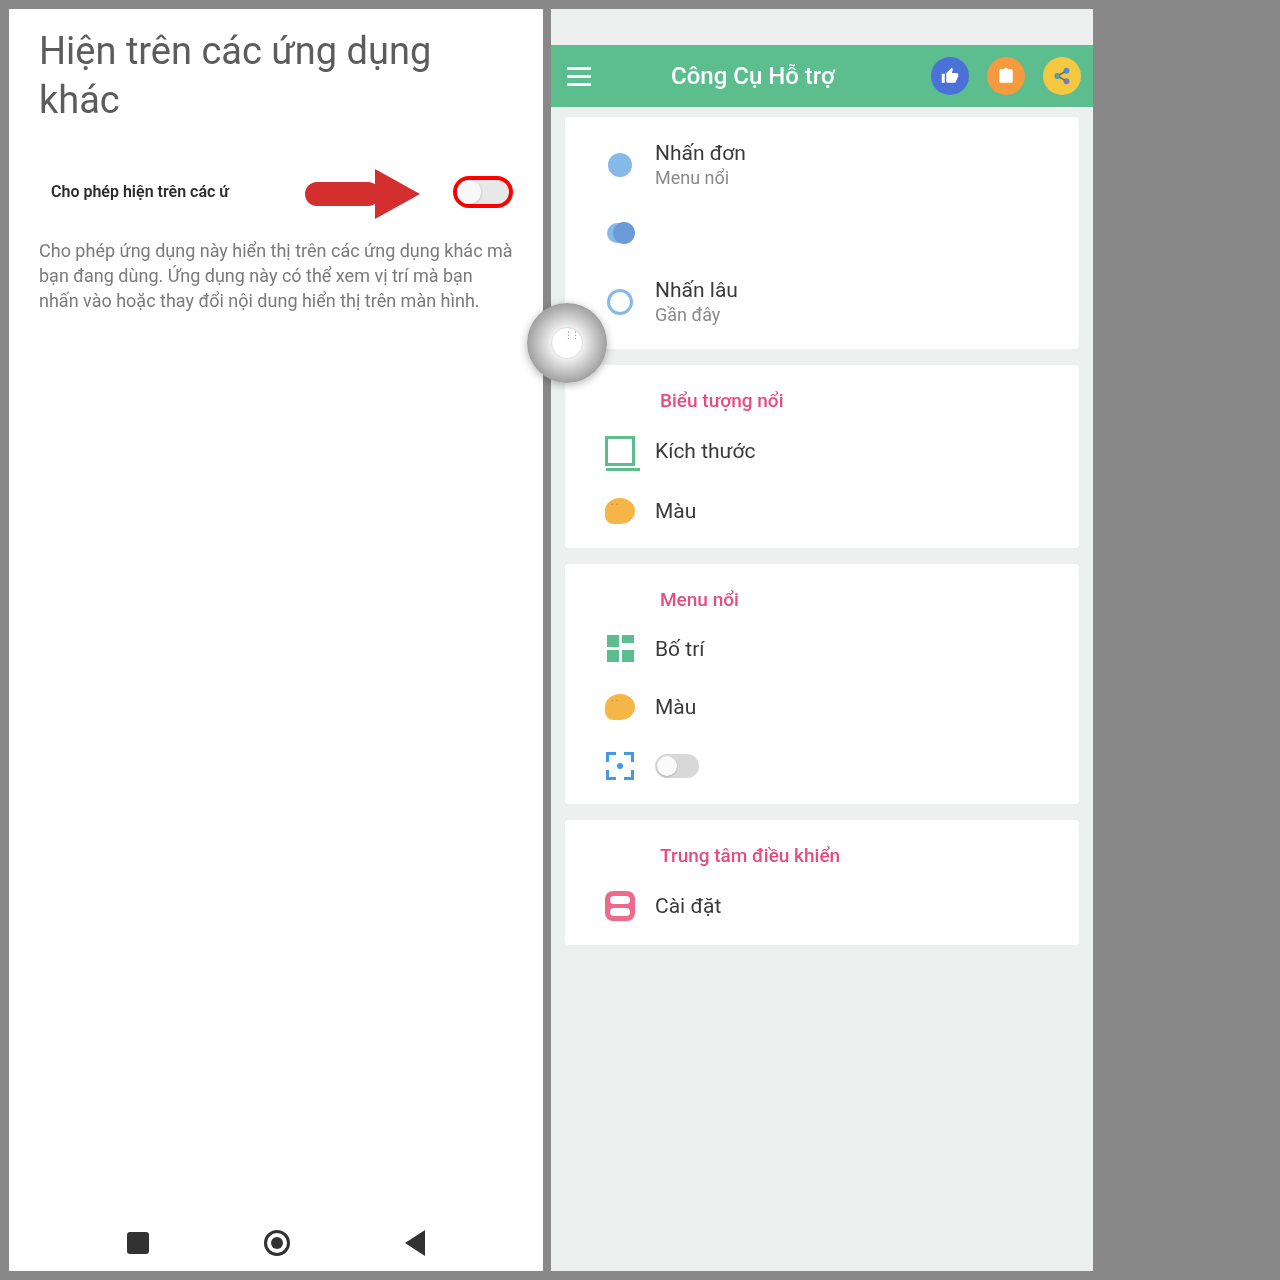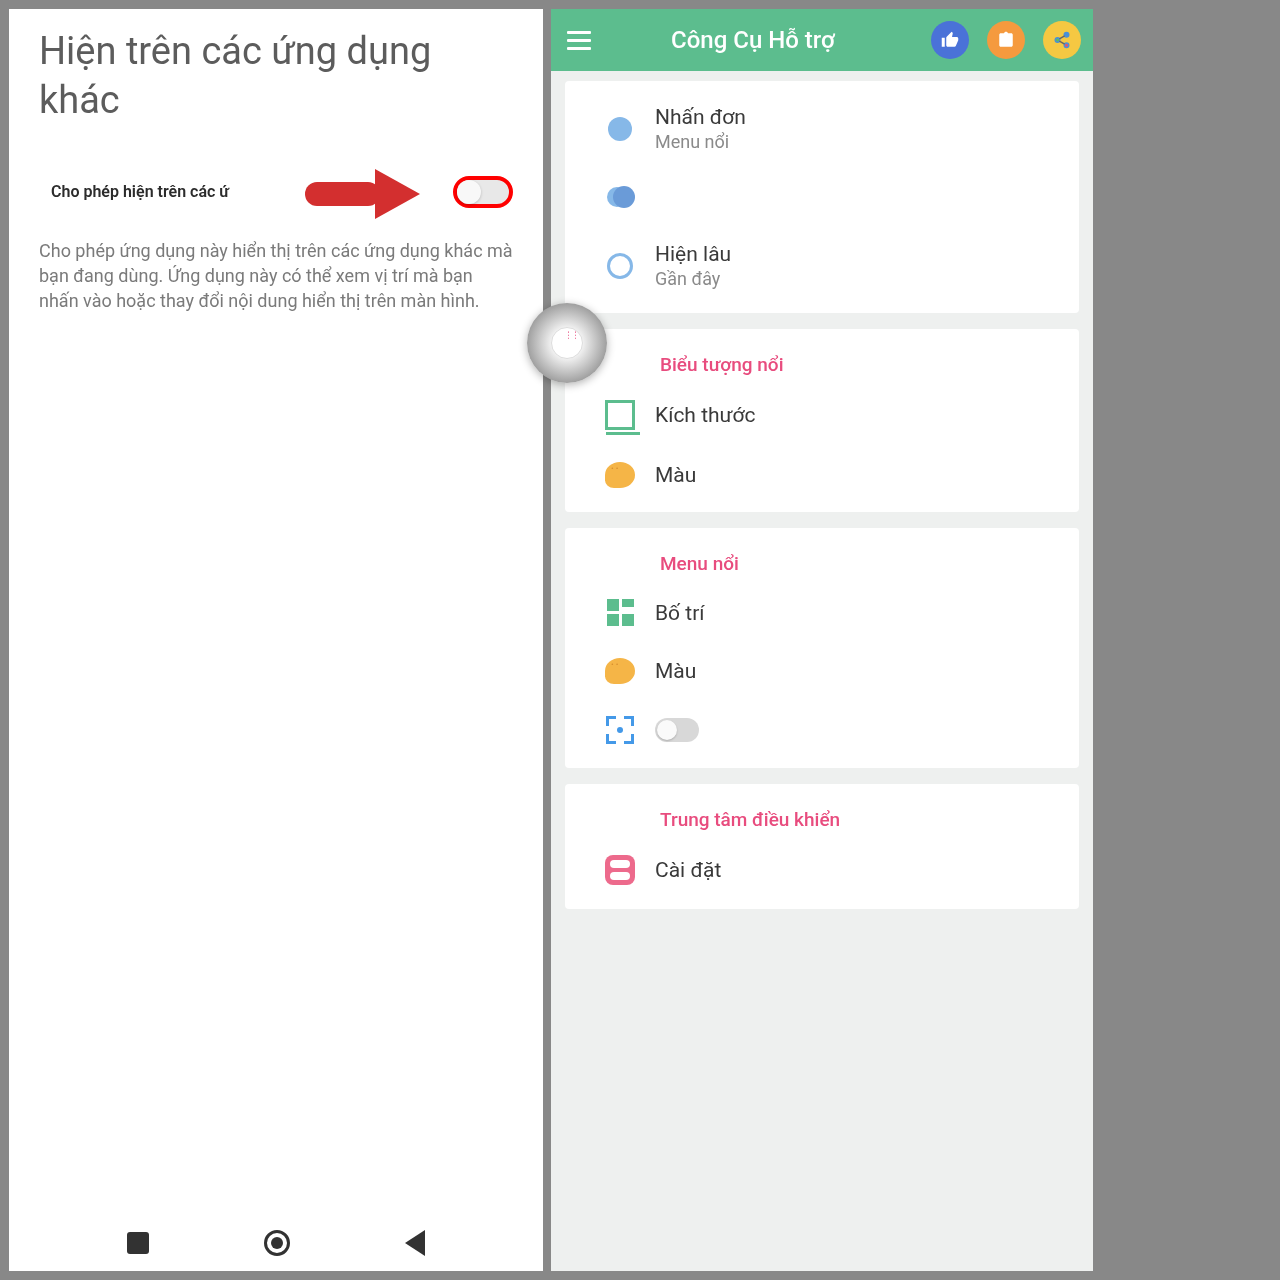--- a/index.html
+++ b/index.html
@@ -15,21 +15,21 @@
   .toggle-knob { width: 24px; height: 24px; background: #f8f8f8; border-radius: 50%; position: absolute; left: 0px; top: 0px; box-shadow: 0 1px 3px rgba(0,0,0,0.2); }
   .arrow-annotation { position: absolute; right: 88px; top: -12px; }
   .desc-text { font-size: 18px; color: #7a7a7a; line-height: 1.4; }
   
   .nav-bar { position: absolute; bottom: 15px; left: 0; right: 0; display: flex; justify-content: space-around; align-items: center; padding: 0 60px; }
   .nav-square { width: 22px; height: 22px; background: #323232; border-radius: 3px; }
   .nav-circle { width: 26px; height: 26px; border: 3px solid #323232; border-radius: 50%; position: relative; }
   .nav-circle::after { content: ''; position: absolute; width: 12px; height: 12px; background: #323232; border-radius: 50%; top: 50%; left: 50%; transform: translate(-50%, -50%); }
   .nav-triangle { width: 0; height: 0; border-top: 13px solid transparent; border-bottom: 13px solid transparent; border-right: 20px solid #323232; }
   
-  .header { background: #5cbd8e; height: 62px; display: flex; align-items: center; padding: 16px 12px; gap: 12px; }
+  .header { background: #5cbd8e; height: 62px; display: flex; align-items: center; padding: 16px 12px; gap: 12px; margin-top: 36px; }
   .hamburger { display: flex; flex-direction: column; gap: 5px; cursor: pointer; padding: 4px; }
   .hamburger span { width: 24px; height: 3px; background: #fff; border-radius: 1px; }
   .header-title { color: #fff; font-size: 24px; font-weight: 500; flex: 1; text-align: center; margin-left: -20px; }
   .header-icons { display: flex; gap: 18px; align-items: center; }
   .icon-circle { width: 38px; height: 38px; border-radius: 50%; display: flex; align-items: center; justify-content: center; cursor: pointer; }
   .icon-blue { background: #4a72d8; }
   .icon-orange { background: #f59a3e; }
   .icon-yellow { background: #f5c842; }
   
   .content { flex: 1; overflow-y: auto; padding: 10px 4px; }
@@ -145,21 +145,21 @@
       <div class="item">
         <div class="item-icon">
             <div class="circle-double"></div>
           </div>
       </div>
       <div class="item">
         <div class="item-icon">
             <div class="circle-outline"></div>
           </div>
         <div class="item-text">
-          <div class="item-title">Hiện lâu</div>
+          <div class="item-title">Nhấn lâu</div>
           <div class="item-sub">Gần đây</div>
         </div>
       </div>
     </div>
 
     <div class="card">
       <div class="section-header">Biểu tượng nổi</div>
       <div class="item">
         <div class="item-icon">
             <div class="resize-icon"></div>

